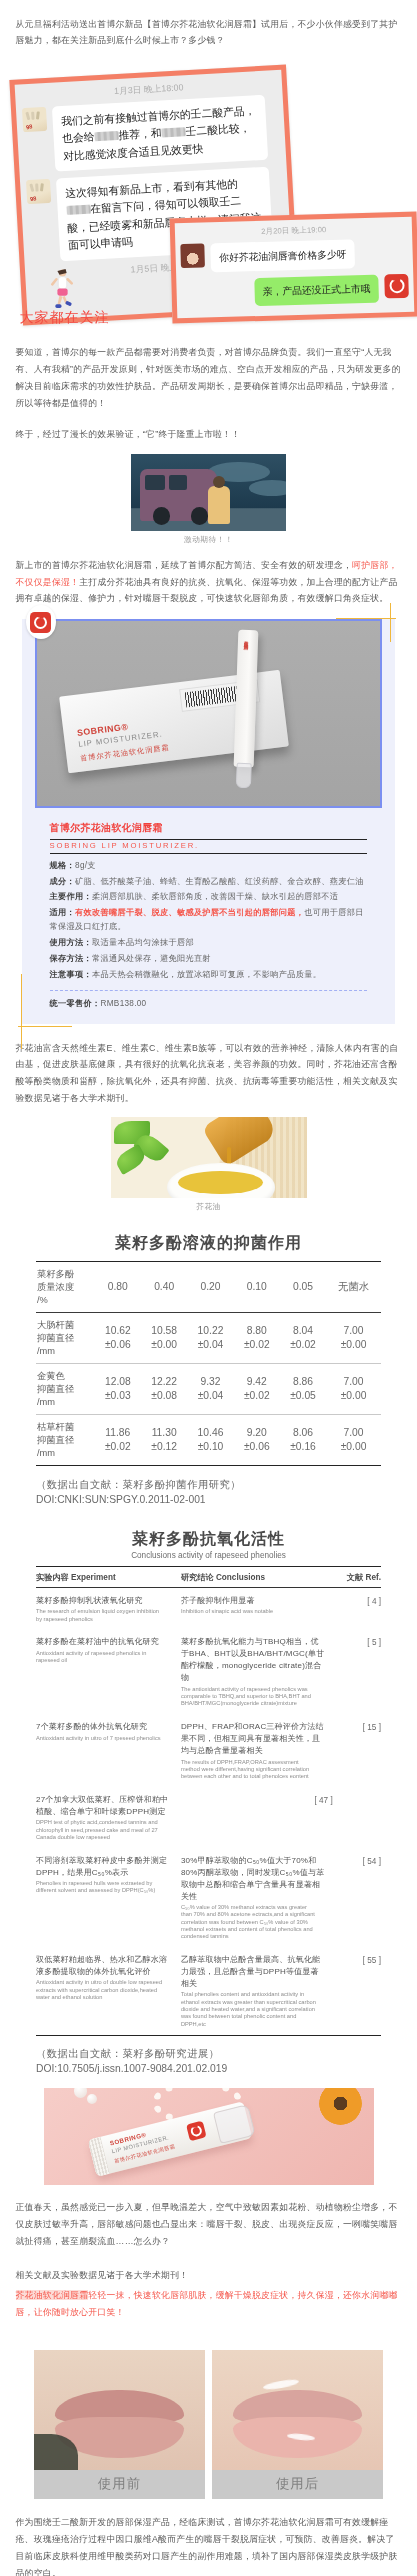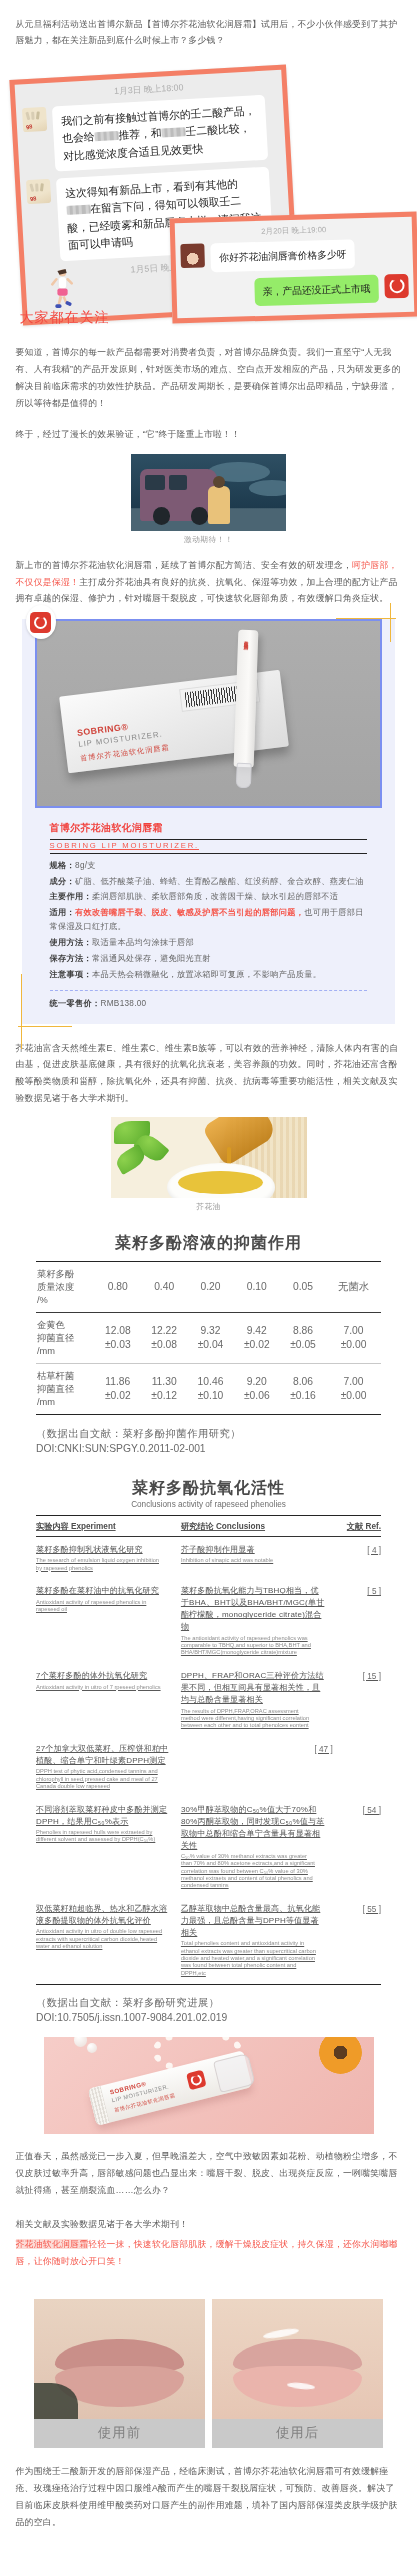--- a/index.html
+++ b/index.html
@@ -96,21 +96,21 @@
 
   
   .tb-wrap{margin:7.2px 36px 0;}
   .tb-title{margin-top:20.6px;text-align:center;font-size:16px;font-weight:700;color:#4a4a4a;letter-spacing:1px;}
   .tb-sub{text-align:center;font-size:8.2px;color:#6e6e6e;margin-top:1px;}
   table.tb1{width:100%;border-collapse:collapse;border-top:1.5px solid #242424;border-bottom:1.5px solid #242424;color:#6a6a6a;}
   .tb1 td{padding:6.2px 1px;text-align:center;font-size:10.3px;line-height:1.35;}
   .tb1 td.lab{text-align:left;font-size:9.3px;width:17%;color:#5f5f5f;}
   .tb1 tr.head td{border-bottom:1px solid #3a3a3a;}
   .tb1 tr.mid td{border-bottom:0.5px solid #c9c9c9;}
-  .t2{margin:6.2px 36px 0;border-top:1.5px solid #242424;border-bottom:1.5px solid #242424;text-decoration:underline;}
+  .t2{margin:6.2px 36px 0;border-top:1.5px solid #242424;border-bottom:1.5px solid #242424;}
   .t2 .hrow{display:grid;grid-template-columns:42% 44% 14%;padding:5.2px 0 4.1px;border-bottom:1px solid #333;
             font-size:8.2px;color:#4c4c4c;font-weight:700;}
   .t2 .hrow .r{text-align:right;}
   .t2row{display:grid;grid-template-columns:42% 44% 14%;padding:6.7px 0;}
   .t2row .cn{font-size:8px;color:#555;line-height:1.5;letter-spacing:0.2px;}
   .t2row .en{font-size:5.7px;color:#8f8f8f;line-height:1.28;margin-top:1.5px;padding-right:7.2px;}
   .t2row .cell{padding-right:8.2px;}
   .t2row .ref{text-align:right;color:#6a6a6a;font-size:8.2px;padding-top:2.1px;}
   .srcnote{margin:11.3px 36px 0;font-size:10.3px;color:#6a6a6a;letter-spacing:0.5px;}
   .doi{margin:2.1px 36px 0;font-size:10.3px;color:#6a6a6a;}
@@ -289,20 +289,37 @@
         <tr class="head">
       <td class="lab pre">菜籽多酚
 质量浓度
 /%</td>
       <td class="pre">0.80</td>
       <td class="pre">0.40</td>
       <td class="pre">0.20</td>
       <td class="pre">0.10</td>
       <td class="pre">0.05</td>
       <td class="pre">无菌水</td>
+    </tr>
+    <tr class="mid">
+      <td class="lab pre">大肠杆菌
+抑菌直径
+/mm</td>
+      <td class="pre">10.62
+±0.06</td>
+      <td class="pre">10.58
+±0.00</td>
+      <td class="pre">10.22
+±0.04</td>
+      <td class="pre">8.80
+±0.02</td>
+      <td class="pre">8.04
+±0.02</td>
+      <td class="pre">7.00
+±0.00</td>
     </tr>
     <tr class="mid">
       <td class="lab pre">金黄色
 抑菌直径
 /mm</td>
       <td class="pre">12.08
 ±0.03</td>
       <td class="pre">12.22
 ±0.08</td>
       <td class="pre">9.32

